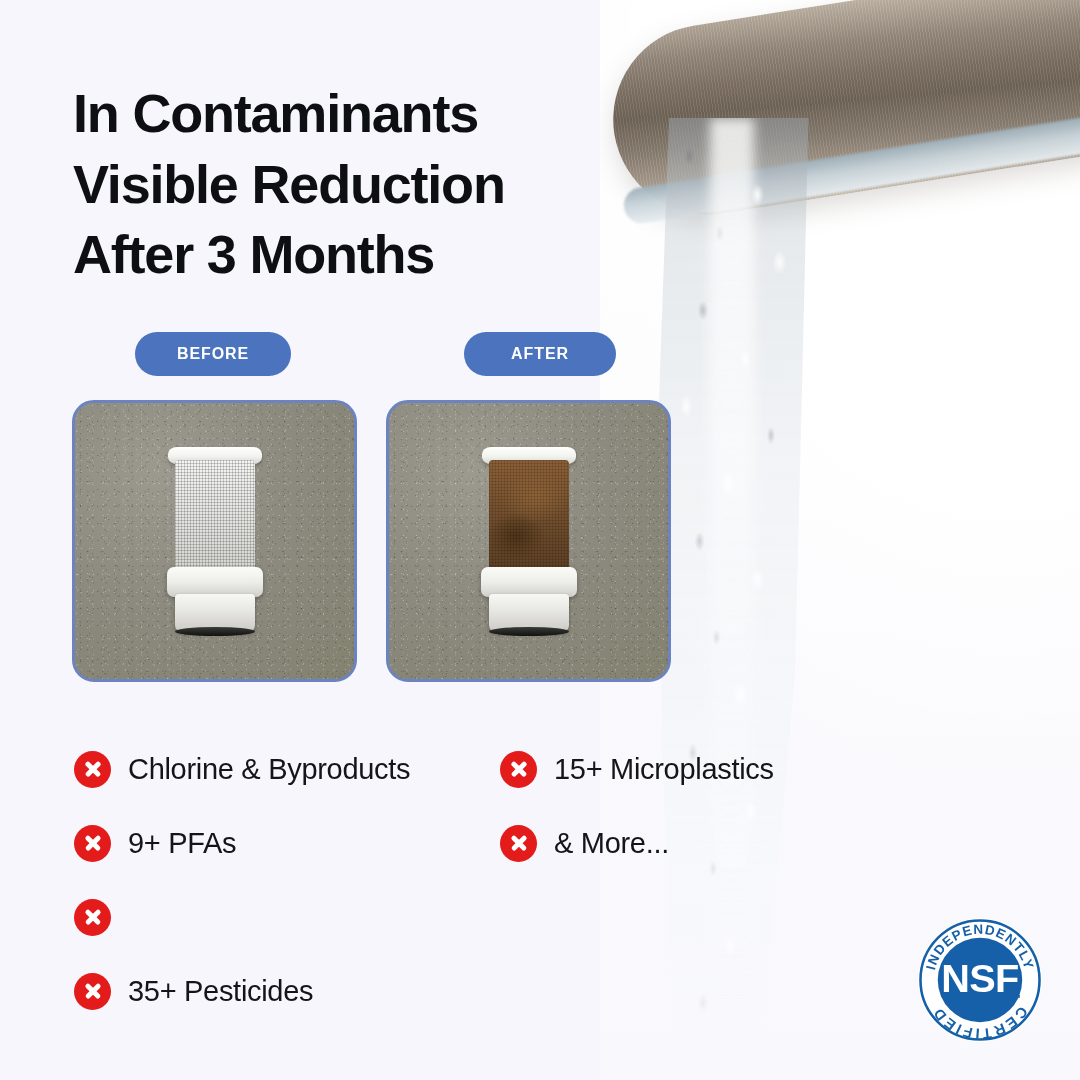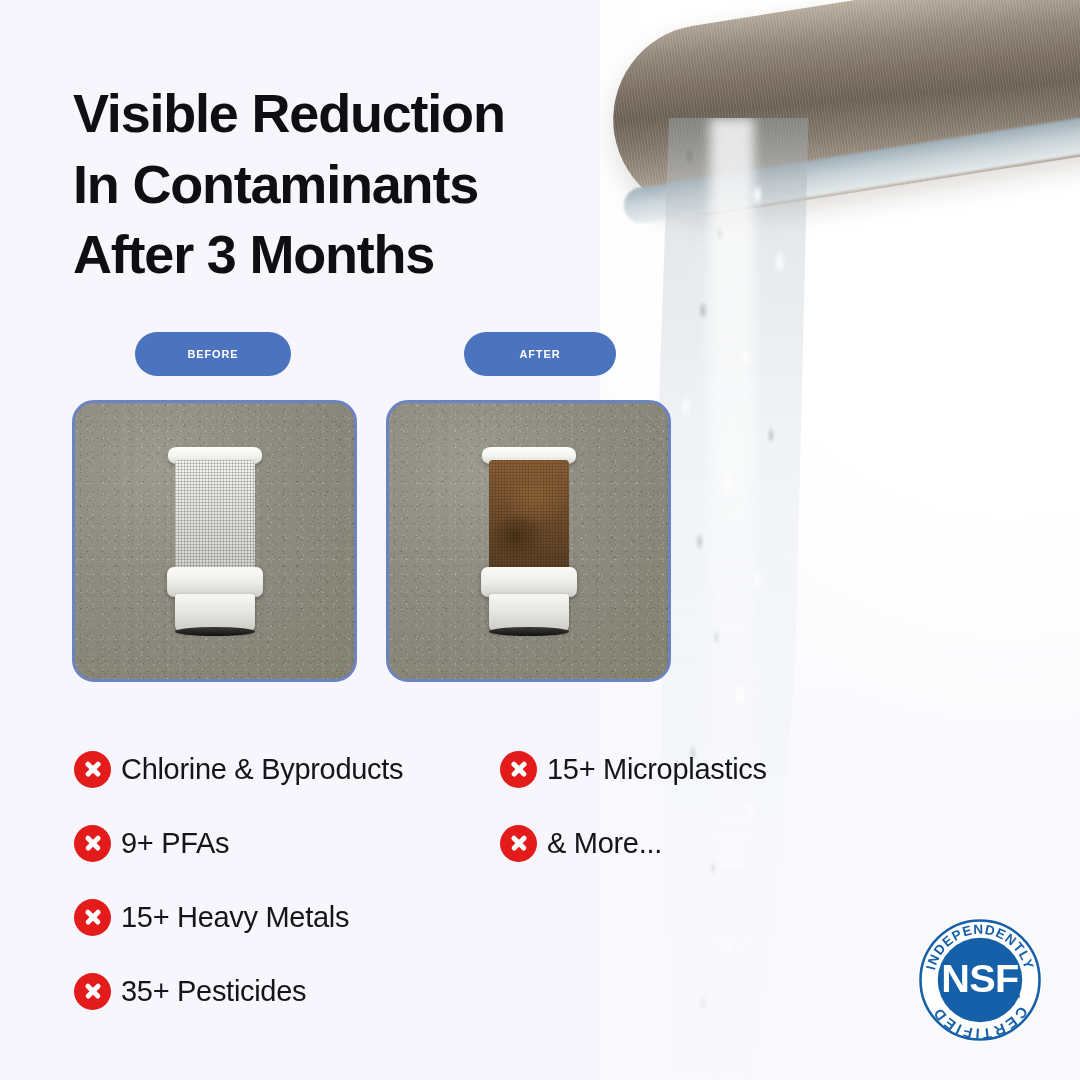--- a/index.html
+++ b/index.html
@@ -139,21 +139,21 @@
   }
   .headline .ln{ display:block; white-space:nowrap; }
 
   
   .badge{
     position:absolute;
     height:44px;
     border-radius:22px;
     background:#4b73be;
     color:#ffffff;
-    font-size:11px;
+    font-size:16px;
     font-weight:bold;
     letter-spacing:.9px;
     display:flex;
     align-items:center;
     justify-content:center;
   }
   #badge-before{ left:135px; top:332px; width:156px; }
   #badge-after { left:464px; top:332px; width:152px; }
 
   
@@ -260,21 +260,21 @@
 
   
   .list{ position:absolute; }
   #list-left { left:74px; top:732px; width:420px; }
   #list-right{ left:500px; top:732px; width:440px; }
 
   .item{
     display:flex;
     align-items:center;
     height:74px;
-    gap:10px;
+    gap:17px;
   }
   .x-icon{
     flex:0 0 auto;
     width:37px; height:37px;
     border-radius:50%;
     background:#e31b1b;
     position:relative;
   }
   .x-icon::before, .x-icon::after{
     content:"";
@@ -310,22 +310,22 @@
     <div class="faucet"></div>
     <div class="faucet-rim"></div>
     <div class="water">
       <div class="water-body"></div>
       <div class="water-tex"></div>
       <div class="water-sheen"></div>
     </div>
   </div>
 
   <h1 class="headline">
+    <span class="ln">In Contaminants</span>
     <span class="ln">Visible Reduction</span>
-    <span class="ln">In Contaminants</span>
     <span class="ln">After 3 Months</span>
   </h1>
 
   <div class="badge" id="badge-before">BEFORE</div>
   <div class="badge" id="badge-after">AFTER</div>
 
   <div class="frame" id="frame-before">
     <div class="pad"></div>
     <div class="cart" id="cart-before">
       <div class="cart-cap"></div>
@@ -351,21 +351,20 @@
     <div class="item">
       <span class="x-icon"></span>
       <span class="item-label">Chlorine &amp; Byproducts</span>
     </div>
     <div class="item">
       <span class="x-icon"></span>
       <span class="item-label">9+ PFAs</span>
     </div>
     <div class="item">
       <span class="x-icon"></span>
-      <span class="item-label">15+ Heavy Metals</span>
     </div>
     <div class="item">
       <span class="x-icon"></span>
       <span class="item-label">35+ Pesticides</span>
     </div>
   </div>
 
   <div class="list" id="list-right">
     <div class="item">
       <span class="x-icon"></span>

